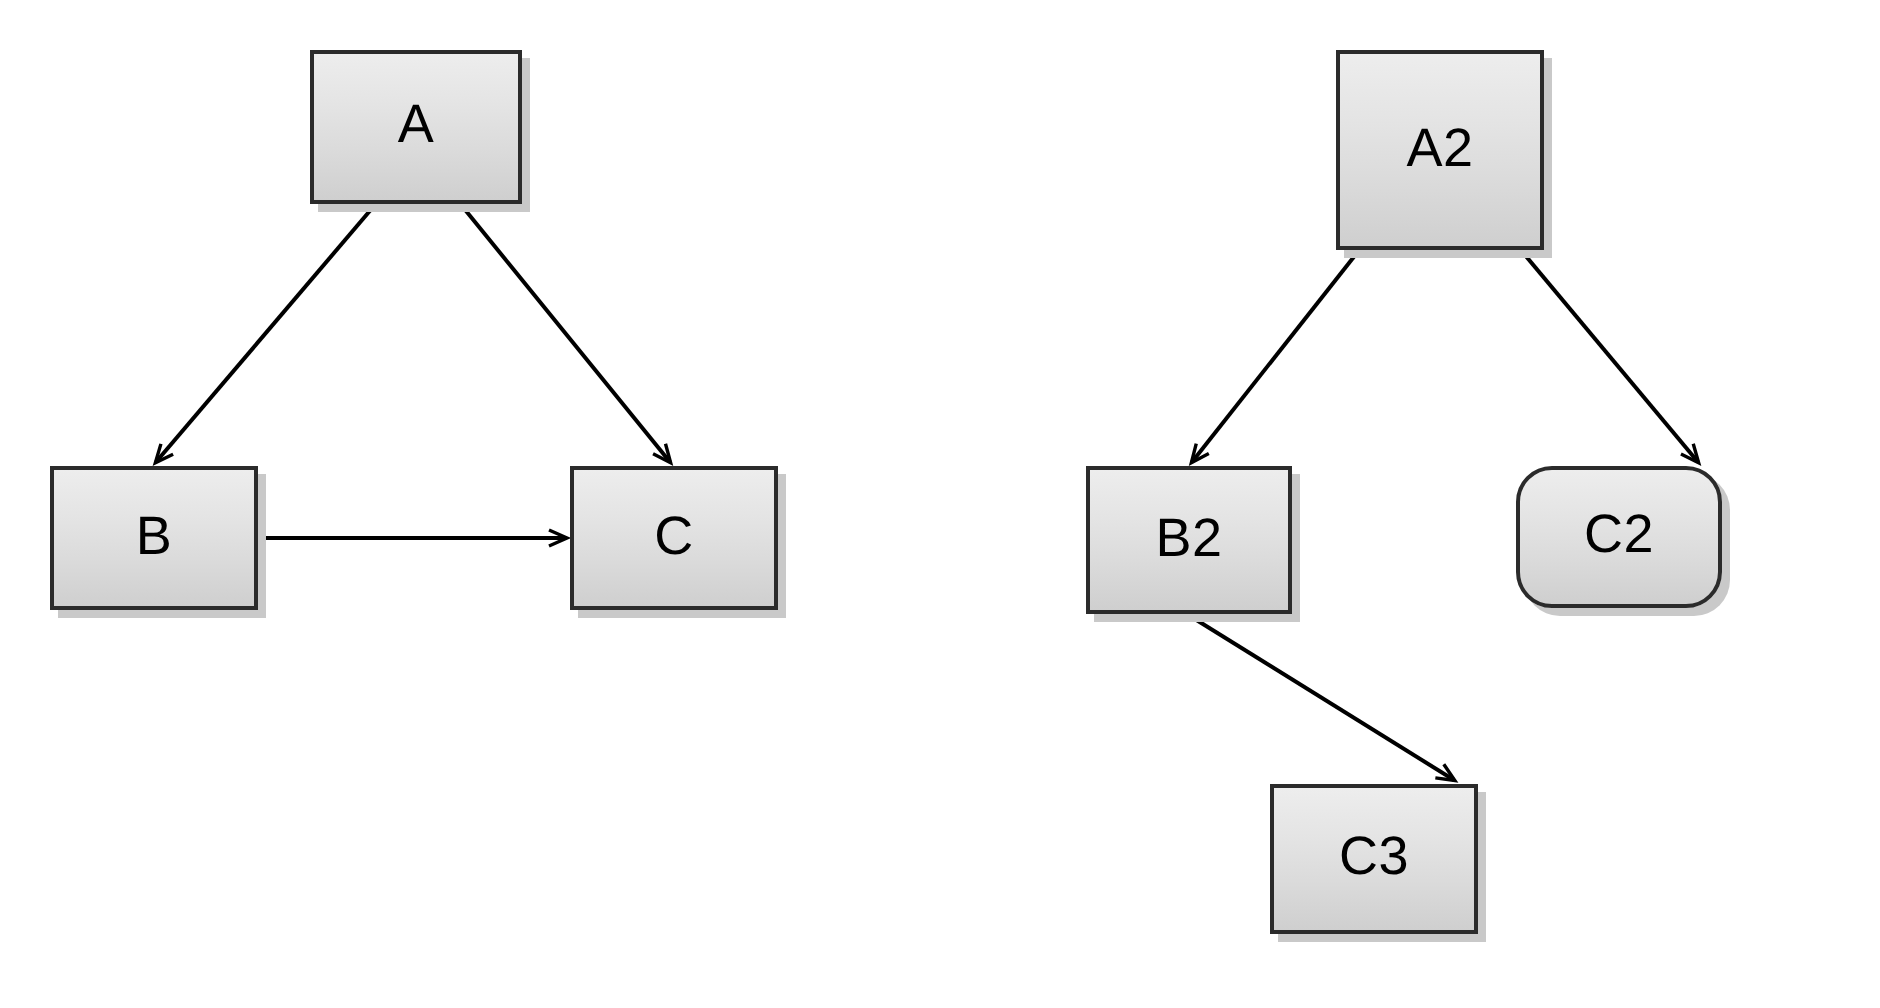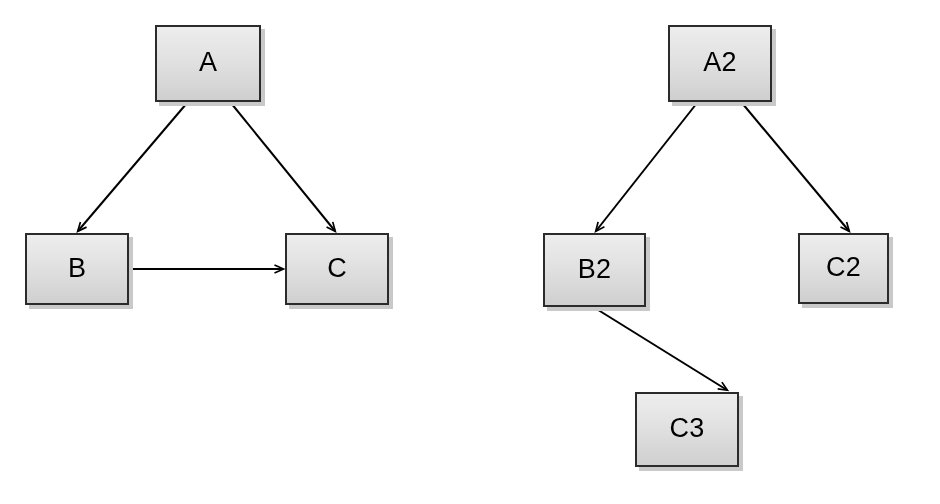--- a/index.html
+++ b/index.html
@@ -75,27 +75,27 @@
   <div id="nodes-group">
       <div class="node" style="left: 155px; top: 25px; width: 106px; height: 77px;">
         <span class="node-label">A</span>
       </div>
       <div class="node" style="left: 25px; top: 233px; width: 104px; height: 72px;">
         <span class="node-label">B</span>
       </div>
       <div class="node" style="left: 285px; top: 233px; width: 104px; height: 72px;">
         <span class="node-label">C</span>
       </div>
-      <div class="node" style="left: 668px; top: 25px; width: 104px; height: 77px;">
+      <div class="node" style="left: 668px; top: 25px; width: 104px; height: 100px;">
         <span class="node-label">A2</span>
       </div>
       <div class="node" style="left: 543px; top: 233px; width: 103px; height: 74px; text-align: center;">
         <span class="node-label">B2</span>
       </div>
-      <div class="node" style="left: 798px; top: 233px; width: 91px; height: 71px;">
+      <div class="node" style="left: 758px; top: 233px; width: 103px; height: 71px; border-radius: 18px;">
         <span class="node-label">C2</span>
       </div>
       <div class="node" style="left: 635px; top: 392px; width: 104px; height: 75px;">
         <span class="node-label">C3</span>
       </div>
     </div>
 
 </div>
 
 </body></html>

